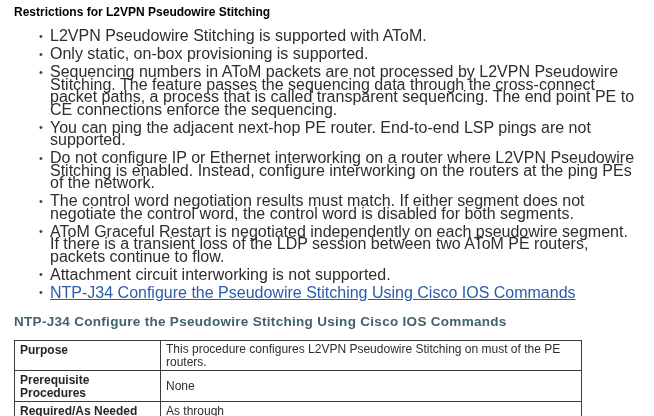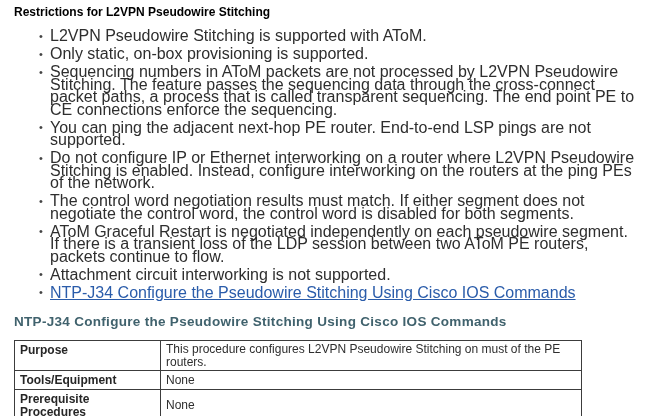--- a/index.html
+++ b/index.html
@@ -112,24 +112,20 @@
 
   <h1 class="section-heading">NTP-J34 Configure the Pseudowire Stitching Using Cisco IOS Commands</h1>
 
   <table class="proc-table">
     <tbody>
       <tr class="row-tall">
         <td class="label">Purpose</td>
         <td class="value">This procedure configures L2VPN Pseudowire Stitching on must of the PE routers.</td>
       </tr>
       <tr class="row-std">
-        <td class="label">Tools/Equipment</td>
-        <td class="value">None</td>
-      </tr>
-      <tr class="row-std">
         <td class="label">Prerequisite Procedures</td>
         <td class="value">None</td>
       </tr>
       <tr class="row-std">
         <td class="label">Required/As Needed</td>
         <td class="value">As through</td>
       </tr>
       <tr class="row-std">
         <td class="label">Onsite/Remote</td>
         <td class="value">Instead</td>

